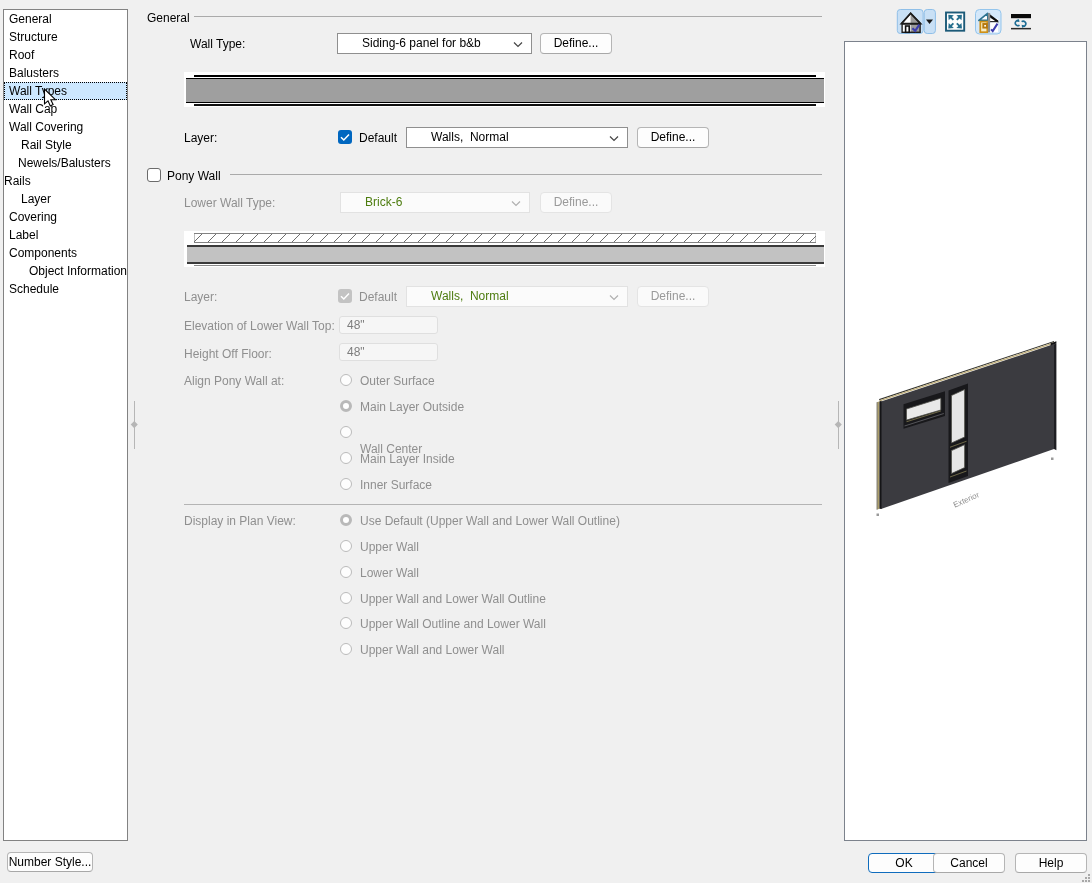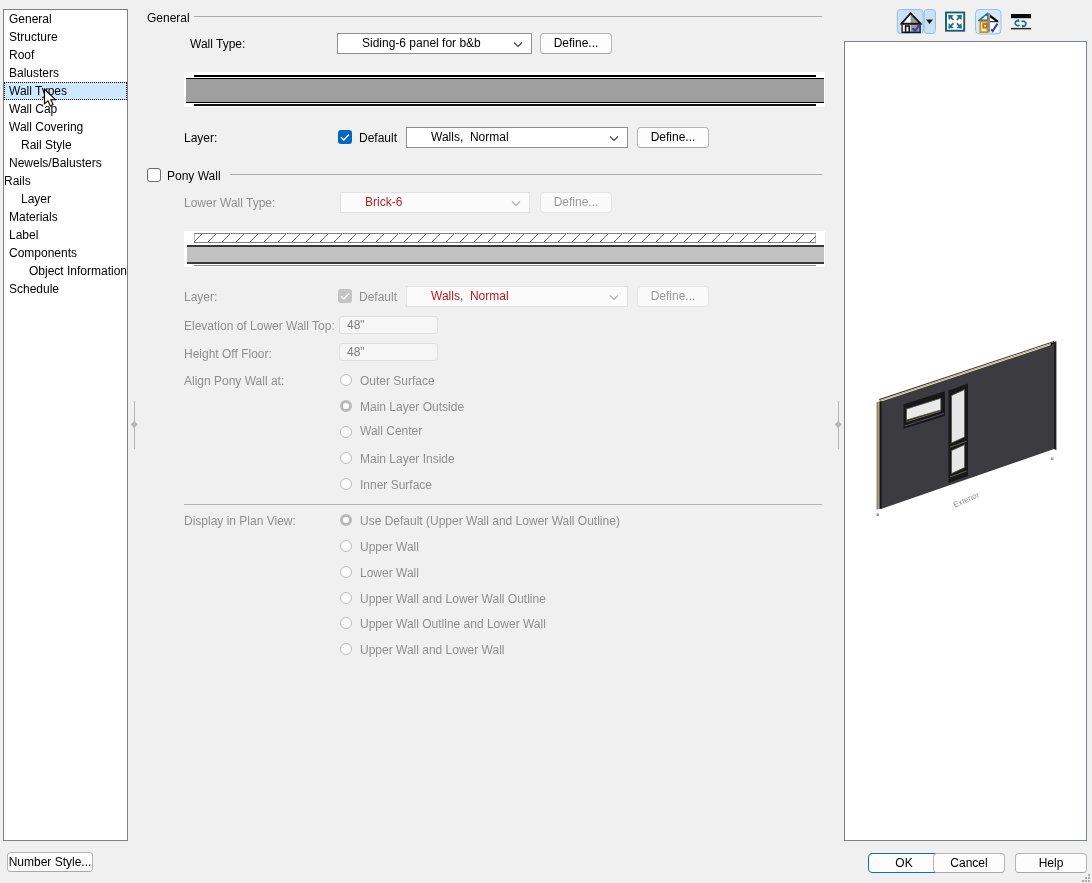--- a/index.html
+++ b/index.html
@@ -2,21 +2,21 @@
 <html><head>
 <meta charset="utf-8">
 <style>
   html,body{margin:0;padding:0;}
   body{width:1092px;height:883px;background:#f0f0f0;font-family:"Liberation Sans",sans-serif;font-size:12px;color:#000;position:relative;overflow:hidden;}
   .abs{position:absolute;}
   .lbl{position:absolute;white-space:nowrap;}
   .dis{color:#8f8f8f;}
   .dd{position:absolute;background:#fff;border:1px solid #8f8f8f;border-radius:0;height:21px;line-height:19px;padding-left:24px;white-space:nowrap;}
   .dd svg{position:absolute;right:8px;top:8px;}
-  .dd.ddis{background:#fbfbfb;border-color:#e2e2e2;color:#b91c1c;}
+  .dd.ddis{background:#fbfbfb;border-color:#e2e2e2;color:#4d7c0f;}
   .btn{position:absolute;background:#fdfdfd;border:1px solid #b5b5b5;border-bottom-color:#a8a8a8;border-radius:4px;height:21px;line-height:19px;text-align:center;}
   .btn.bdis{background:#fafafa;border-color:#e4e4e4;color:#9a9a9a;}
   .cb{position:absolute;width:14px;height:14px;border-radius:3px;}
   .cb.on{background:#0067c0;}
   .cb.off{background:#fff;border:1px solid #6b6b6b;box-sizing:border-box;}
   .cb.dison{background:#c3c3c3;}
   .radio{position:absolute;width:12px;height:12px;border-radius:50%;box-sizing:border-box;}
   .radio.roff{background:#fdfdfd;border:1px solid #bbb;}
   .radio.ron{background:#fff;border:3.5px solid #b9b9b9;}
   .hline{position:absolute;height:1px;background:#aaa;}
@@ -28,24 +28,24 @@
 <div class="abs" style="left:3px;top:9px;width:125px;height:832px;background:#fff;border:1px solid #828282;box-sizing:border-box;">
   <div style="padding-top:0px;">
     <div style="height:18px;line-height:18px;padding-left:5px;">General</div>
     <div style="height:18px;line-height:18px;padding-left:5px;">Structure</div>
     <div style="height:18px;line-height:18px;padding-left:5px;">Roof</div>
     <div style="height:18px;line-height:18px;padding-left:5px;">Balusters</div>
     <div style="height:18px;line-height:18px;padding-left:5px;background:#cde8ff;outline:1px dotted #000;outline-offset:-1px;">Wall Types</div>
     <div style="height:18px;line-height:18px;padding-left:5px;">Wall Cap</div>
     <div style="height:18px;line-height:18px;padding-left:5px;">Wall Covering</div>
     <div style="height:18px;line-height:18px;padding-left:17px;">Rail Style</div>
-    <div style="height:18px;line-height:18px;padding-left:5px;">Newels/Balusters</div>
+    <div style="height:18px;line-height:18px;padding-left:14px;">Newels/Balusters</div>
     <div style="height:18px;line-height:18px;">Rails</div>
     <div style="height:18px;line-height:18px;padding-left:17px;">Layer</div>
-    <div style="height:18px;line-height:18px;padding-left:5px;">Materials</div>
+    <div style="height:18px;line-height:18px;padding-left:5px;">Covering</div>
     <div style="height:18px;line-height:18px;padding-left:5px;">Label</div>
     <div style="height:18px;line-height:18px;padding-left:5px;">Components</div>
     <div style="height:18px;line-height:18px;padding-left:5px;text-align:right;">Object Information</div>
     <div style="height:18px;line-height:18px;padding-left:5px;">Schedule</div>
   </div>
 </div>
 
 <svg class="abs" style="left:43px;top:88px;" width="18" height="22" viewBox="0 0 18 22">
   <path d="M1.5 1 L1.5 15.8 L5 12.8 L7.3 17.9 L10.1 16.6 L7.8 11.7 L12.4 11.7 Z" fill="#fff" stroke="#000" stroke-width="1.1"></path>
 </svg>
@@ -163,21 +163,21 @@
 <div class="inp" style="left:339px;top:316px;width:99px;">48"</div>
 <div class="lbl dis" style="left:184px;top:347px;">Height Off Floor:</div>
 <div class="inp" style="left:339px;top:343px;width:99px;">48"</div>
 
 <div class="lbl dis" style="left:184px;top:374px;">Align Pony Wall at:</div>
 <div class="radio roff" style="left:340px;top:374px;"></div>
 <div class="lbl dis" style="left:360px;top:374px;">Outer Surface</div>
 <div class="radio ron" style="left:340px;top:400px;"></div>
 <div class="lbl dis" style="left:360px;top:400px;">Main Layer Outside</div>
 <div class="radio roff" style="left:340px;top:426px;"></div>
-<div class="lbl dis" style="left:360px;top:424px;">Wall Center</div>
+<div class="lbl dis" style="left:360px;top:442px;">Wall Center</div>
 <div class="radio roff" style="left:340px;top:452px;"></div>
 <div class="lbl dis" style="left:360px;top:452px;">Main Layer Inside</div>
 <div class="radio roff" style="left:340px;top:478px;"></div>
 <div class="lbl dis" style="left:360px;top:478px;">Inner Surface</div>
 
 <div class="hline" style="left:184px;top:504px;width:638px;background:#b4b4b4;"></div>
 
 <div class="lbl dis" style="left:184px;top:514px;">Display in Plan View:</div>
 <div class="radio ron" style="left:340px;top:514px;"></div>
 <div class="lbl dis" style="left:360px;top:514px;">Use Default (Upper Wall and Lower Wall Outline)</div>

